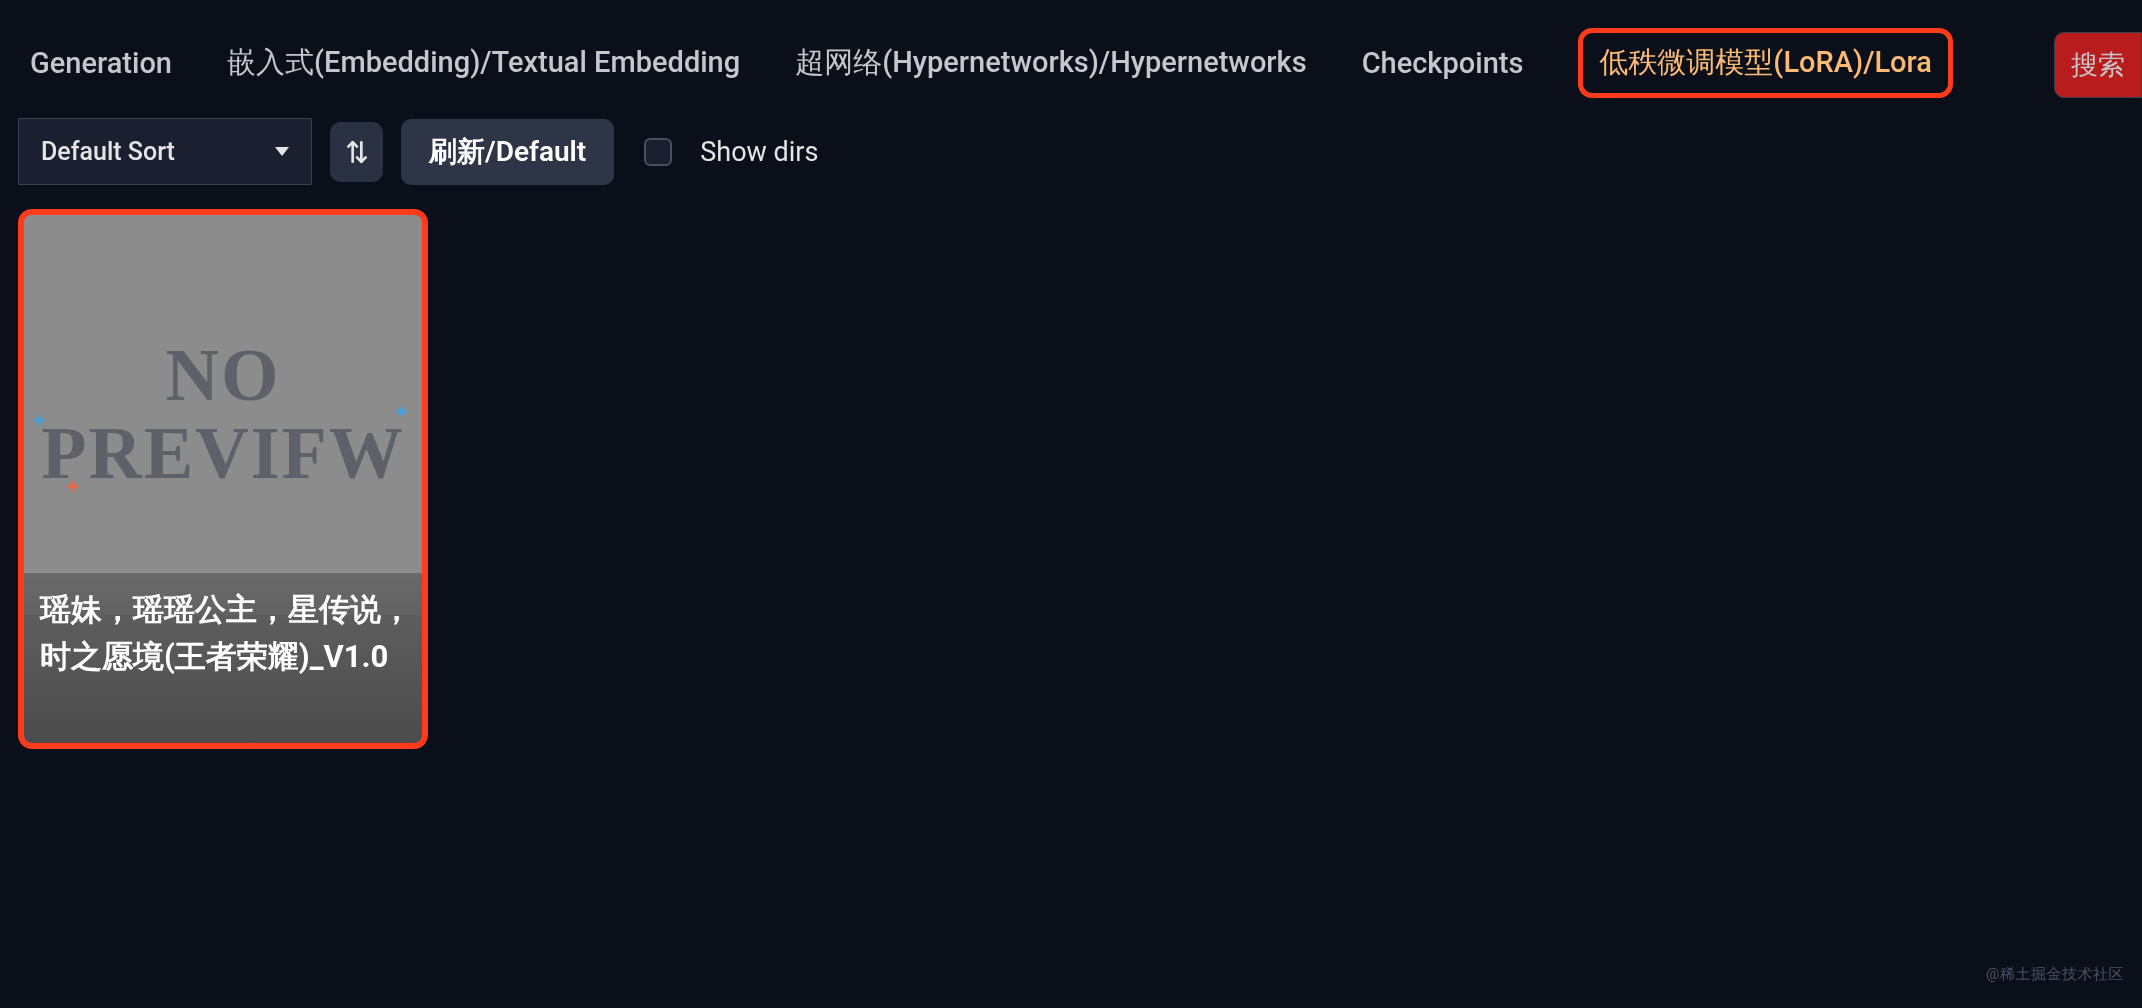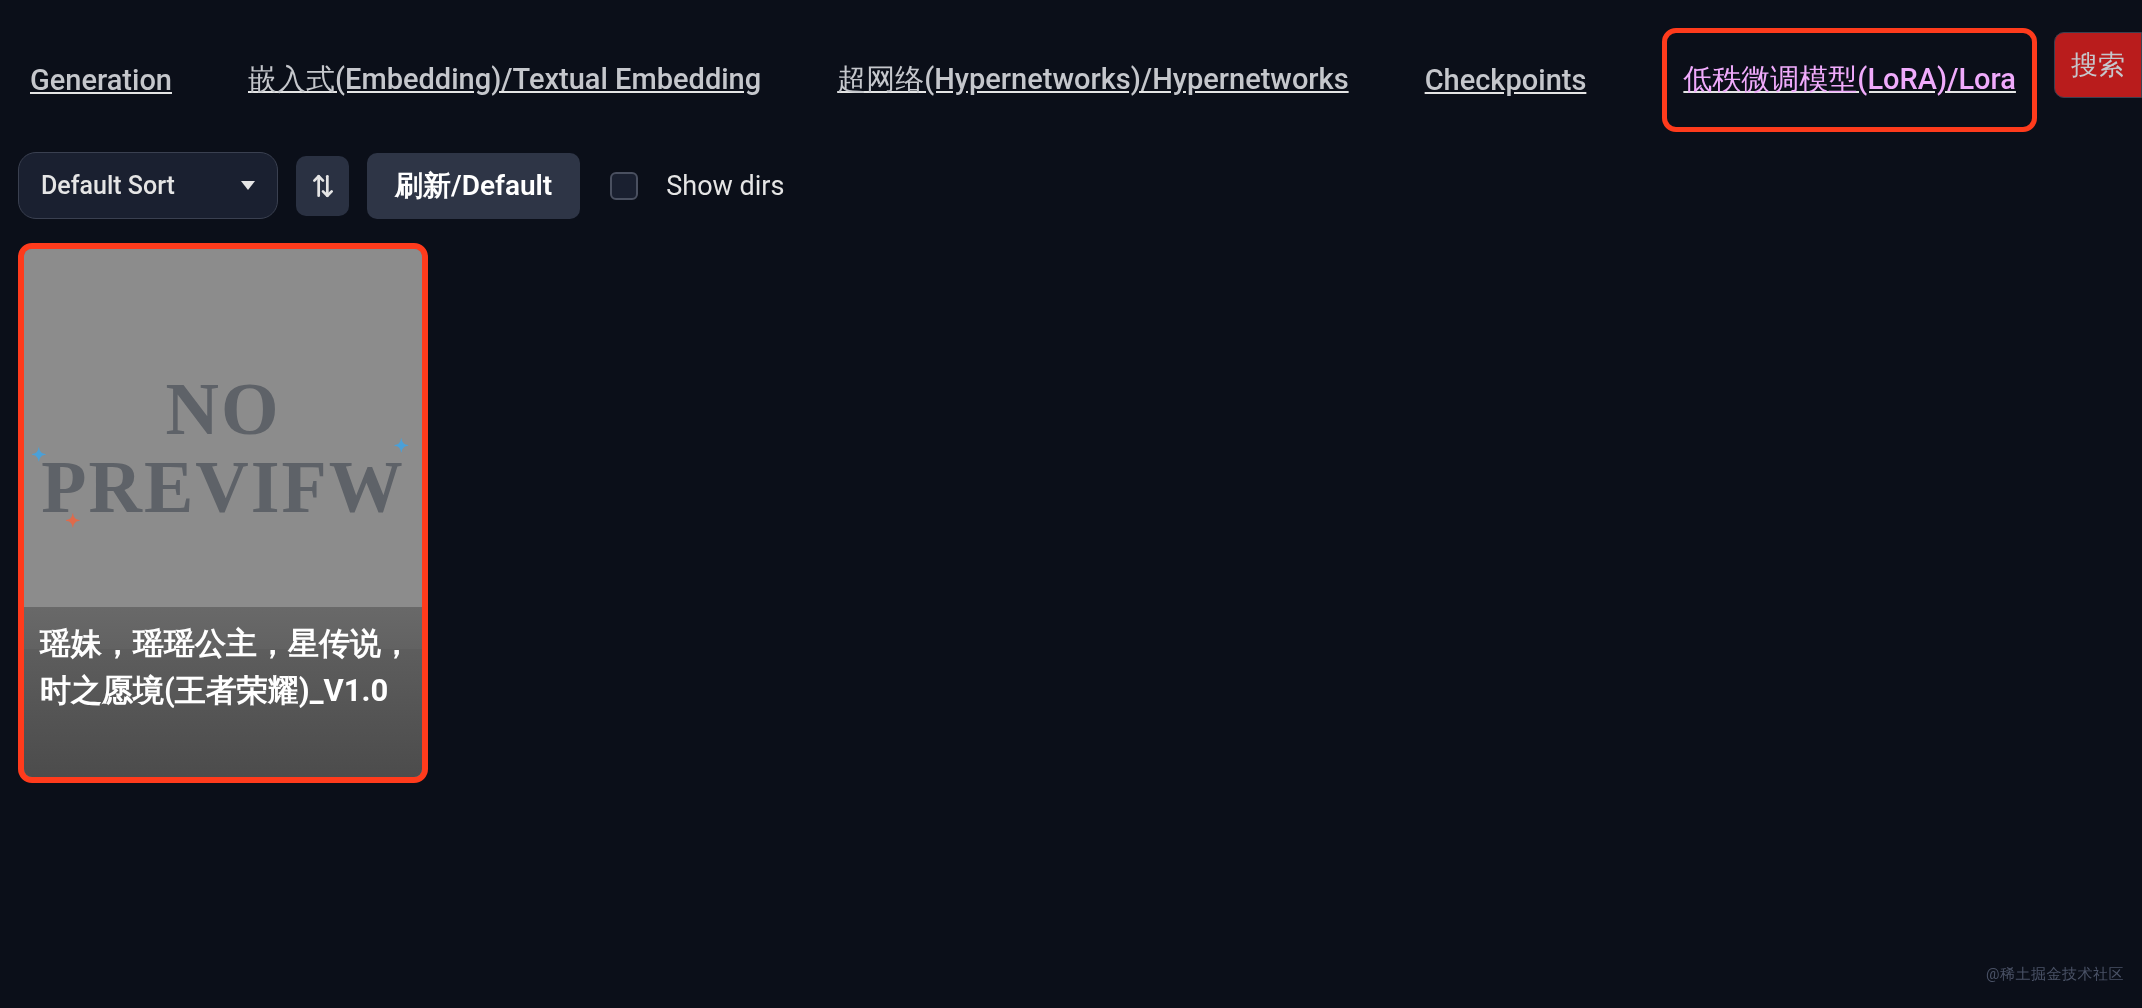--- a/index.html
+++ b/index.html
@@ -9,35 +9,34 @@
       font-family: -apple-system, BlinkMacSystemFont, "Segoe UI", Roboto, "PingFang SC", "Microsoft YaHei", sans-serif;
       width: 2142px;
       height: 1008px;
       overflow: hidden;
       position: relative;
     }
     .tabs {
       display: flex;
       align-items: center;
       padding: 28px 30px 14px 30px;
-      gap: 76px;
-      text-decoration: underline;
+      gap: 55px;
     }
     .tab {
       color: #c5c7cc;
       font-size: 29px;
       font-weight: 500;
       cursor: pointer;
       white-space: nowrap;
     }
     .tab.active {
       border: 5px solid #ff3b1c;
       border-radius: 14px;
-      padding: 27px 16px;
-      color: #f0abfc;
+      padding: 10px 16px;
+      color: #fdba74;
     }
     .search-btn {
       position: absolute;
       right: 0;
       top: 32px;
       background: #b91c1c;
       border: 1px solid #3a4050;
       color: #c5c7cc;
       font-size: 27px;
       padding: 14px 16px;
@@ -46,26 +45,26 @@
     }
     .toolbar {
       display: flex;
       align-items: center;
       padding: 6px 18px;
       gap: 18px;
     }
     .dropdown {
       background: #1a2030;
       border: 1px solid #3a4050;
-      border-radius: 18px;
+      border-radius: 1px;
       padding: 18px 22px;
       display: flex;
       align-items: center;
       justify-content: space-between;
-      width: 260px;
+      width: 294px;
       cursor: pointer;
     }
     .dropdown-label {
       color: #e5e5e5;
       font-size: 25px;
       font-weight: 500;
     }
     .caret-down {
       width: 0; height: 0;
       border-left: 7px solid transparent;

